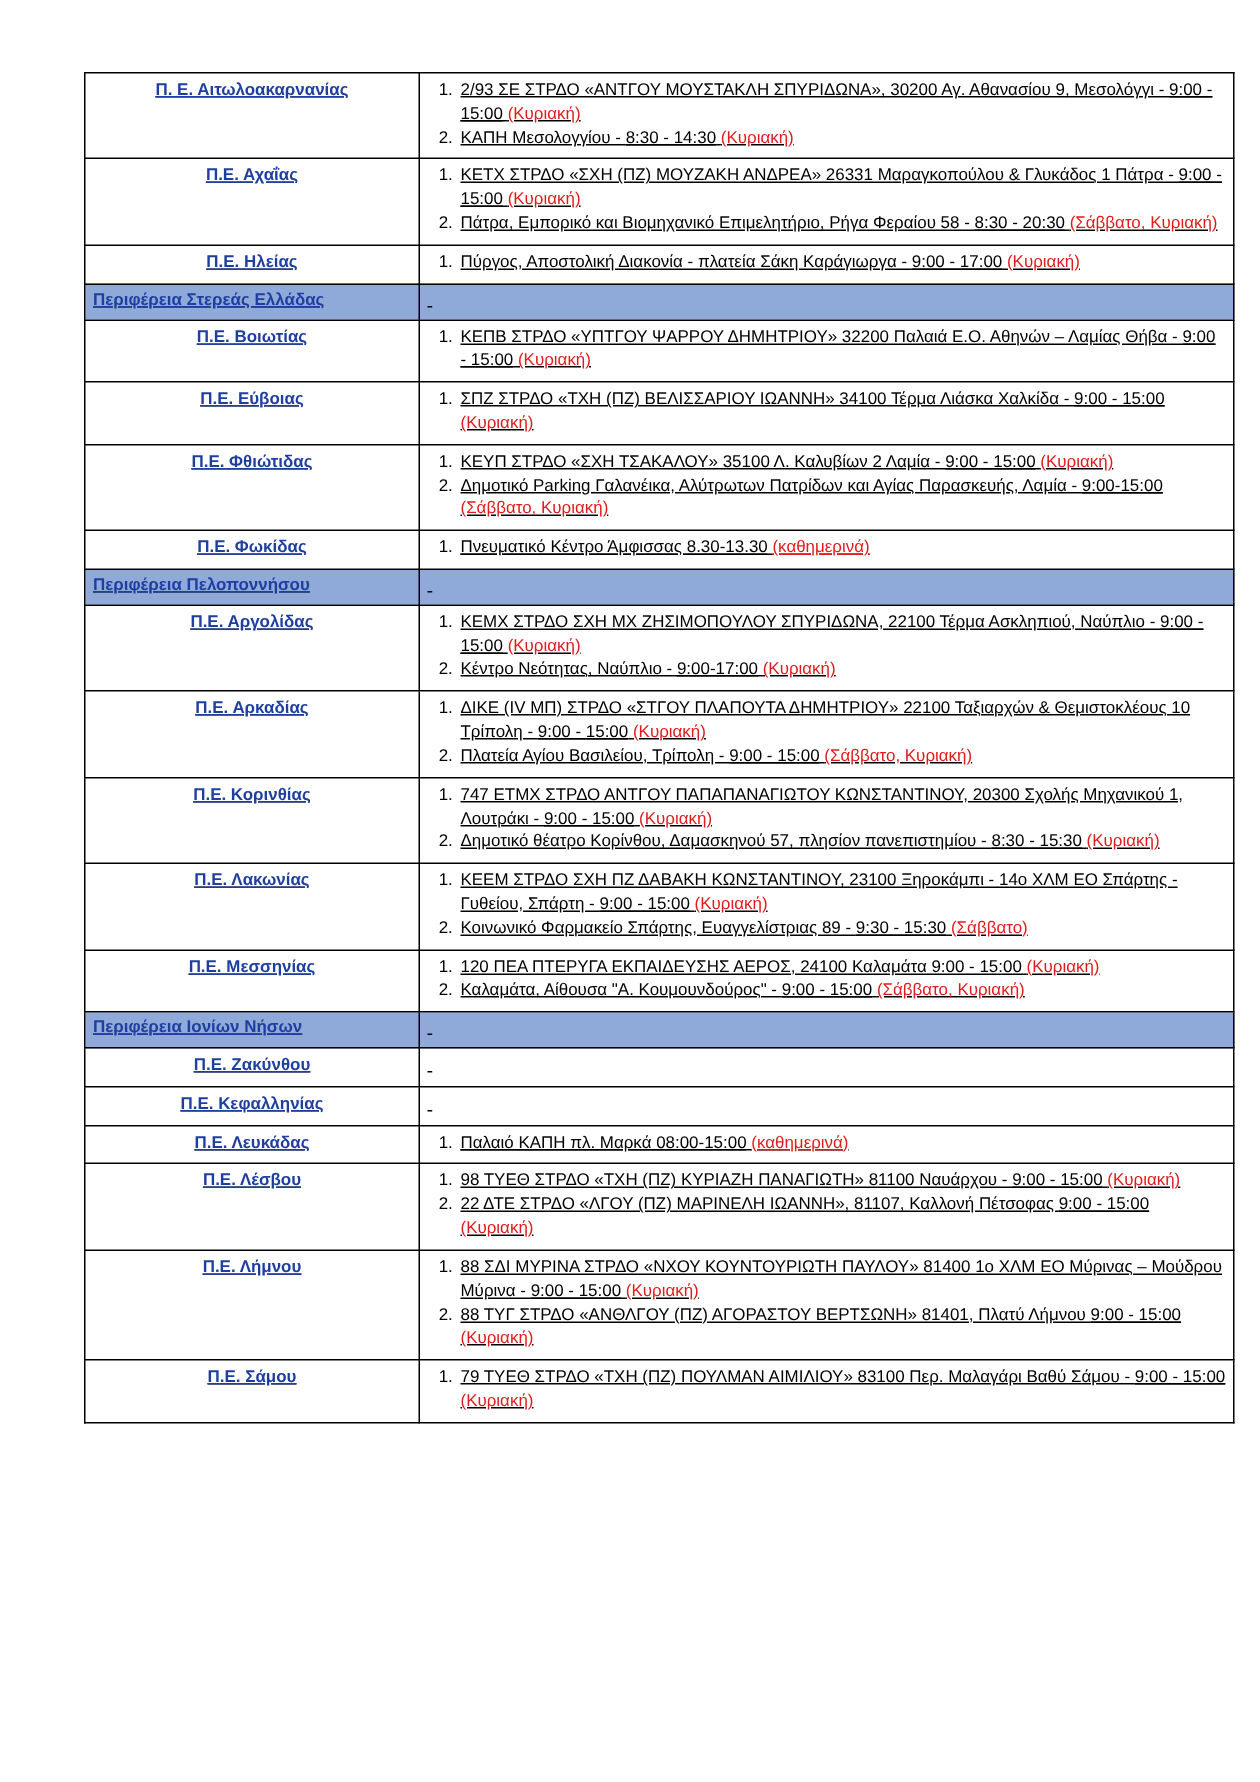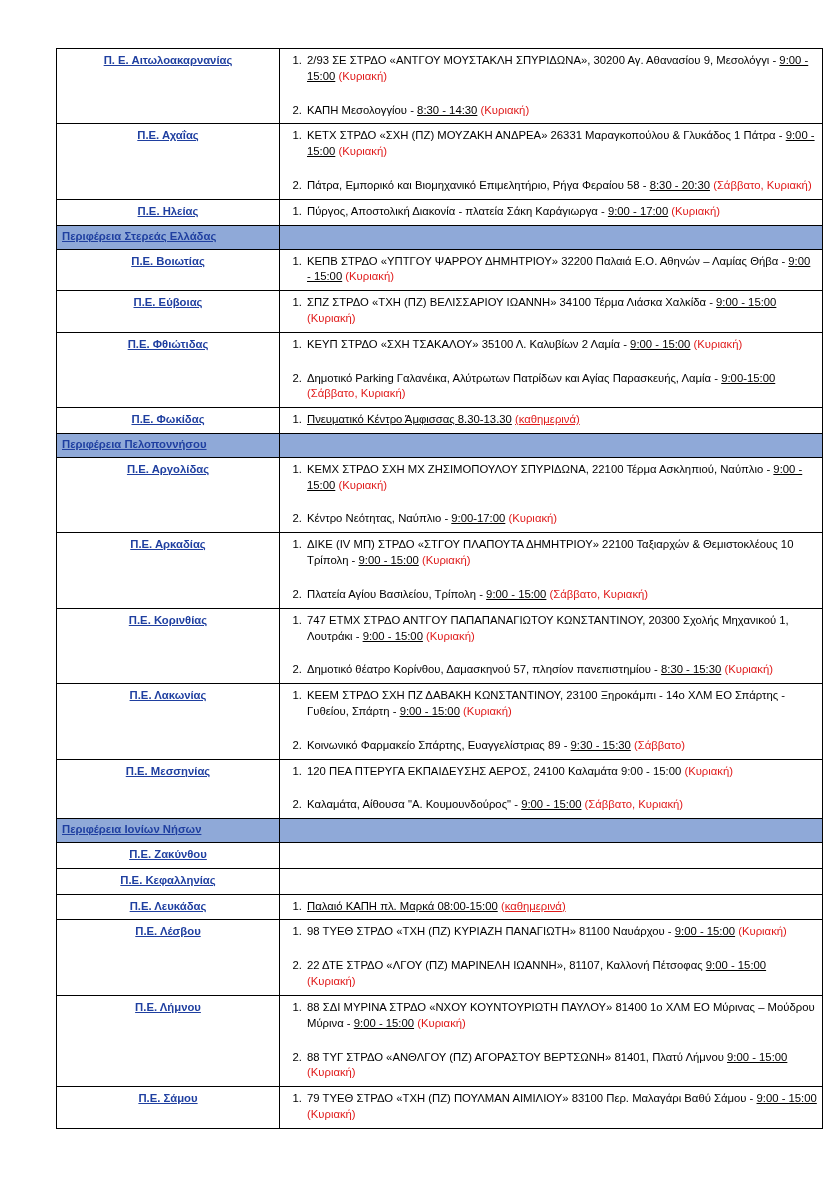--- a/index.html
+++ b/index.html
@@ -13,20 +13,21 @@
     font-family: "Liberation Sans", sans-serif;
     font-size: 11.3px;
     color: #000000;
   }
   .page {
     position: relative;
     width: 680px;
     height: 1188px;
     box-sizing: border-box;
     padding: 48px 30px 40px 56px;
+    text-decoration: underline;
   }
   table.doc {
     border-collapse: collapse;
     width: 744px;
     table-layout: fixed;
   }
   table.doc td {
     border: 1px solid #000000;
     vertical-align: top;
     padding: 4px 5px 5px 5px;
@@ -65,21 +66,21 @@
   ol.items {
     margin: 0;
     padding: 0 0 0 20px;
     list-style-type: decimal;
   }
   ol.items > li {
     margin: 0 0 0 0;
     padding: 0 0 0 2px;
   }
   ol.items > li + li {
-    margin-top: 18px;
+    margin-top: 0;
   }
   .u {
     text-decoration: underline;
   }
   .red {
     color: #e01b1b;
   }
   .red-u {
     color: #e01b1b;
     text-decoration: underline;

